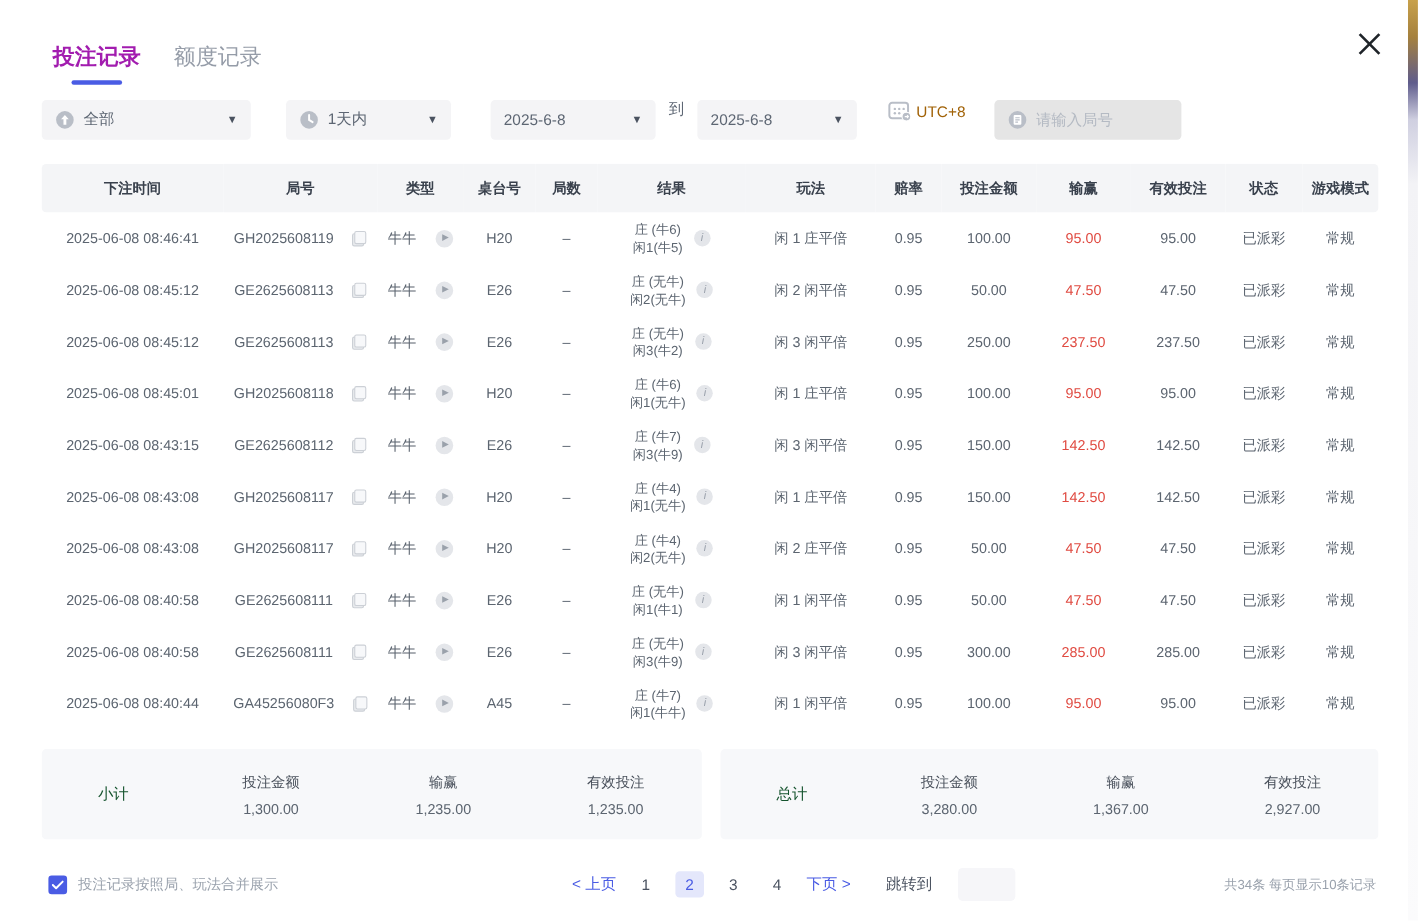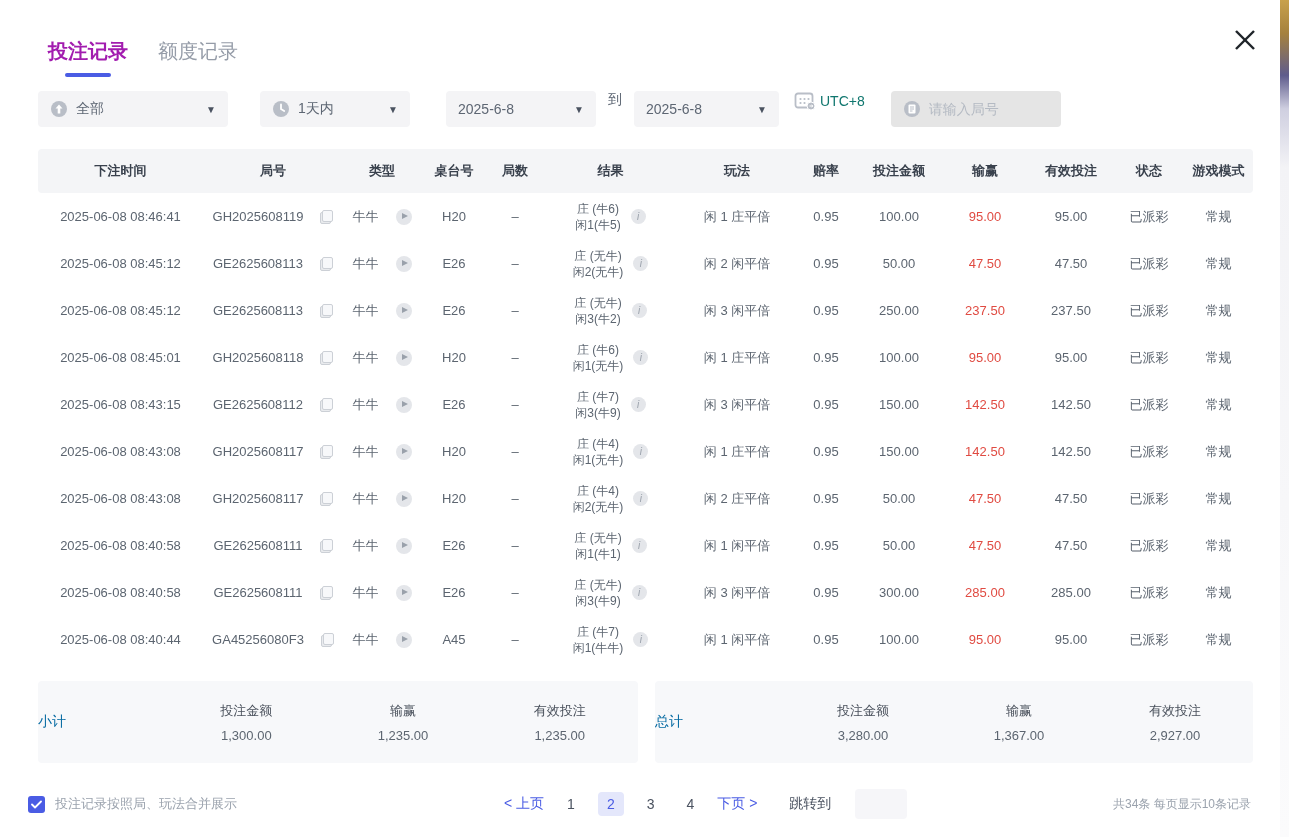--- a/index.html
+++ b/index.html
@@ -15,21 +15,21 @@
     bottom:0; width:46px; height:4px; border-radius:2px; background:var(--accent); }
   .close-btn { position:absolute; top:26px; right:30px; width:28px; height:28px; cursor:pointer; }
 
   
   .filterbar { display:flex; align-items:flex-start; margin:14px 0 0 38px; height:36px; }
   .pill { background:#f4f4f6; border-radius:4px; height:36px; display:flex; align-items:center;
     padding:0 12px; font-size:14px; color:#5d6673; cursor:pointer; }
   .pill .caret { margin-left:auto; font-size:10px; color:#4a5260; }
   .cicon { width:18px; height:18px; margin-right:8px; flex:none; }
   .sep-label { font-size:14px; color:#5d6673; margin:0 12px; }
-  .tz { display:flex; align-items:center; font-size:14px; color:#0f766e; margin:0 26px 0 15px; }
+  .tz { display:flex; align-items:center; font-size:14px; color:#a16207; margin:0 26px 0 28px; }
   .round-input { background:#e5e5e5; border-radius:4px; height:36px; width:170px;
     display:flex; align-items:center; padding:0 12px; margin-right:24px; }
   .round-input input { border:none; outline:none; background:transparent; font-size:14px;
     width:100%; color:#5d6673; font-family:inherit; }
   .round-input input::placeholder { color:#b4bac3; }
   .query-btn { width:147px; height:35px; border:none; border-radius:6px; background:var(--accent);
     color:#fff; font-size:16px; cursor:pointer; font-family:inherit; }
 
   
   table { border-collapse:collapse; table-layout:fixed; width:1215px; margin:22px 0 0 38px; }
@@ -54,28 +54,28 @@
     border-top:3.5px solid transparent; border-bottom:3.5px solid transparent; }
   .info-icon { width:15px; height:15px; border-radius:50%; background:#e4e6ea; color:#9aa1ab;
     font-size:10px; line-height:15px; text-align:center; font-style:italic; cursor:pointer;
     display:inline-block; flex:none; }
 
   
   .summary { display:flex; gap:17px; margin:18px 0 0 38px; }
   .sum-box { background:#f7f8fa; border-radius:4px; height:82px; display:flex; align-items:center; }
   .sum-box.left { width:600px; }
   .sum-box.right { width:598px; }
-  .sum-label { width:130px; text-align:left; font-size:14px; color:#0369a1; }
+  .sum-label { width:130px; text-align:center; font-size:14px; color:#14532d; }
   .sum-cols { flex:1; display:flex; }
   .sum-col { flex:1; text-align:center; }
   .sum-title { font-size:13px; color:#49505b; margin-bottom:8px; }
   .sum-val { font-size:13px; color:#5c6570; }
 
   
-  .footer { display:flex; align-items:center; margin:26px 38px 0 28px; }
+  .footer { display:flex; align-items:center; margin:26px 38px 0 44px; }
   .merge { display:flex; align-items:center; gap:10px; width:420px; }
   .checkbox { width:17px; height:17px; border-radius:3px; background:var(--accent); flex:none;
     display:flex; align-items:center; justify-content:center; cursor:pointer; }
   .merge-label { font-size:13px; color:#9aa2ad; }
   .pagination { display:flex; align-items:center; gap:14px; font-size:14px; color:#4a5260;
     margin-left:56px; }
   .pg-nav { color:var(--accent); cursor:pointer; }
   .pg-num { padding:4px 9px; border-radius:4px; cursor:pointer; }
   .pg-num.active { background:#e4e7fb; color:var(--accent); }
   .jump-label { margin-left:18px; font-size:14px; color:#4a5260; }

